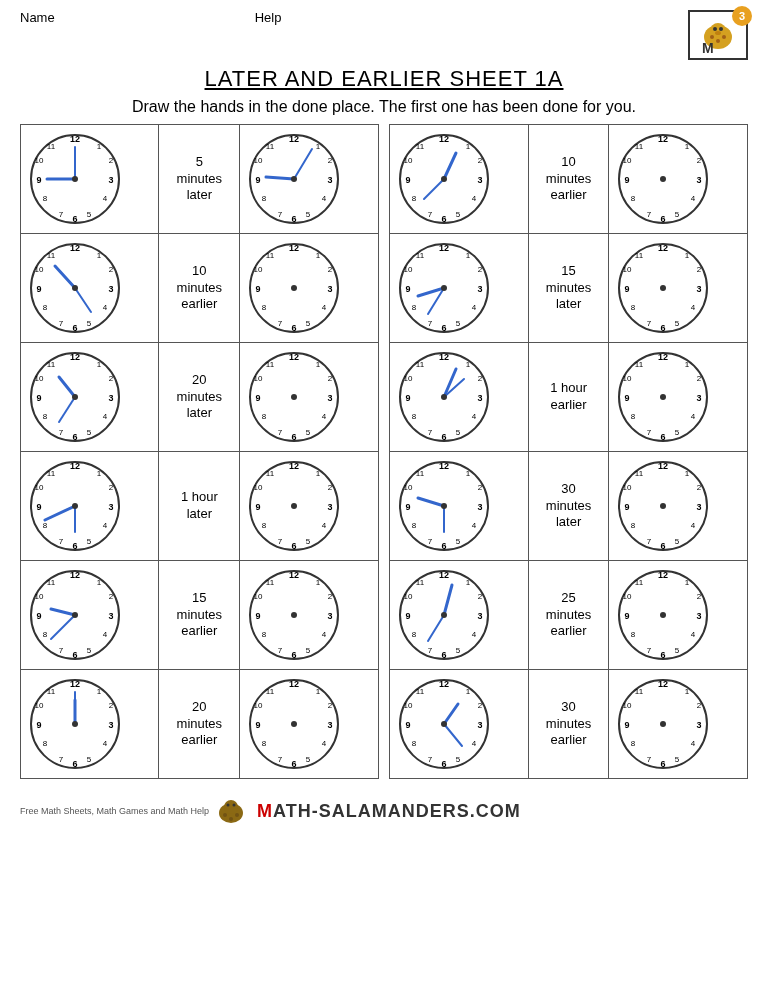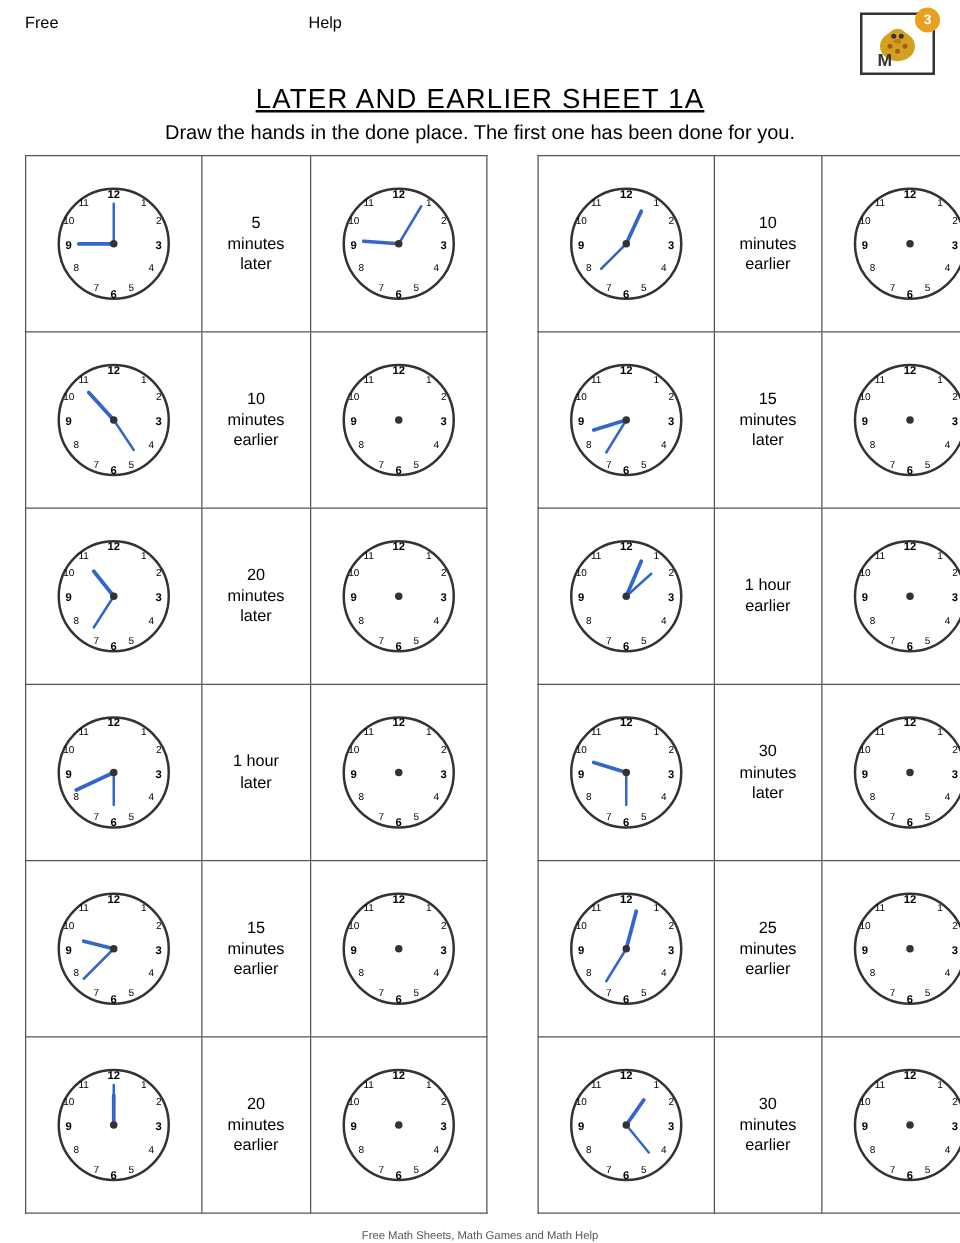--- a/index.html
+++ b/index.html
@@ -61,41 +61,41 @@
       text-align: center;
       font-size: 16px;
       margin-bottom: 8px;
     }
     .main-table {
       width: 100%;
       border-collapse: collapse;
     }
     .main-table td {
       border: 1.5px solid #555;
-      padding: 20px;
+      padding: 4px;
       vertical-align: middle;
       text-align: center;
     }
     .label-cell {
       width: 70px;
       font-size: 13px;
       font-weight: normal;
       line-height: 1.3;
     }
     .clock-cell {
       width: 120px;
       padding: 4px 2px;
     }
     svg.clock {
       display: block;
     }
     .footer {
       margin-top: 12px;
       display: flex;
-      flex-direction: column;
+      flex-direction: row;
       align-items: center;
       gap: 2px;
       text-align: center;
     }
     .footer-logo {
       display: flex;
       align-items: center;
       gap: 6px;
     }
     .footer-text {
@@ -110,21 +110,21 @@
     }
     .footer-name span {
       color: #c00;
     }
   </style>
 </head>
 <body>
 
 <div class="top-bar">
   <div class="name-date">
-    <span>Free</span>
+    <span>Name</span>
     <span>Help</span>
   </div>
   <div class="logo-box">
     <div class="logo-badge">3</div>
     <svg width="40" height="36" viewBox="0 0 40 36">
 
       <ellipse cx="20" cy="20" rx="14" ry="12" fill="#d4a020"></ellipse>
       <circle cx="20" cy="14" r="8" fill="#d4a020"></circle>
       <circle cx="17" cy="12" r="2" fill="#333"></circle>
       <circle cx="23" cy="12" r="2" fill="#333"></circle>
@@ -667,14 +667,17 @@
 
     <svg width="40" height="40" viewBox="0 0 40 40">
       <ellipse cx="20" cy="22" rx="12" ry="10" fill="#8B6914"></ellipse>
       <circle cx="20" cy="16" r="7" fill="#8B6914"></circle>
       <circle cx="17" cy="14" r="1.5" fill="#333"></circle>
       <circle cx="23" cy="14" r="1.5" fill="#333"></circle>
       <circle cx="14" cy="24" r="2" fill="#6B4E14" opacity="0.8"></circle>
       <circle cx="26" cy="24" r="2" fill="#6B4E14" opacity="0.8"></circle>
       <circle cx="20" cy="28" r="2" fill="#6B4E14" opacity="0.8"></circle>
     </svg>
+    <div class="footer-name">
+      <span>M</span>ATH-SALAMANDERS.COM
+    </div>
   </div>
 </div>
 
 </body></html>

